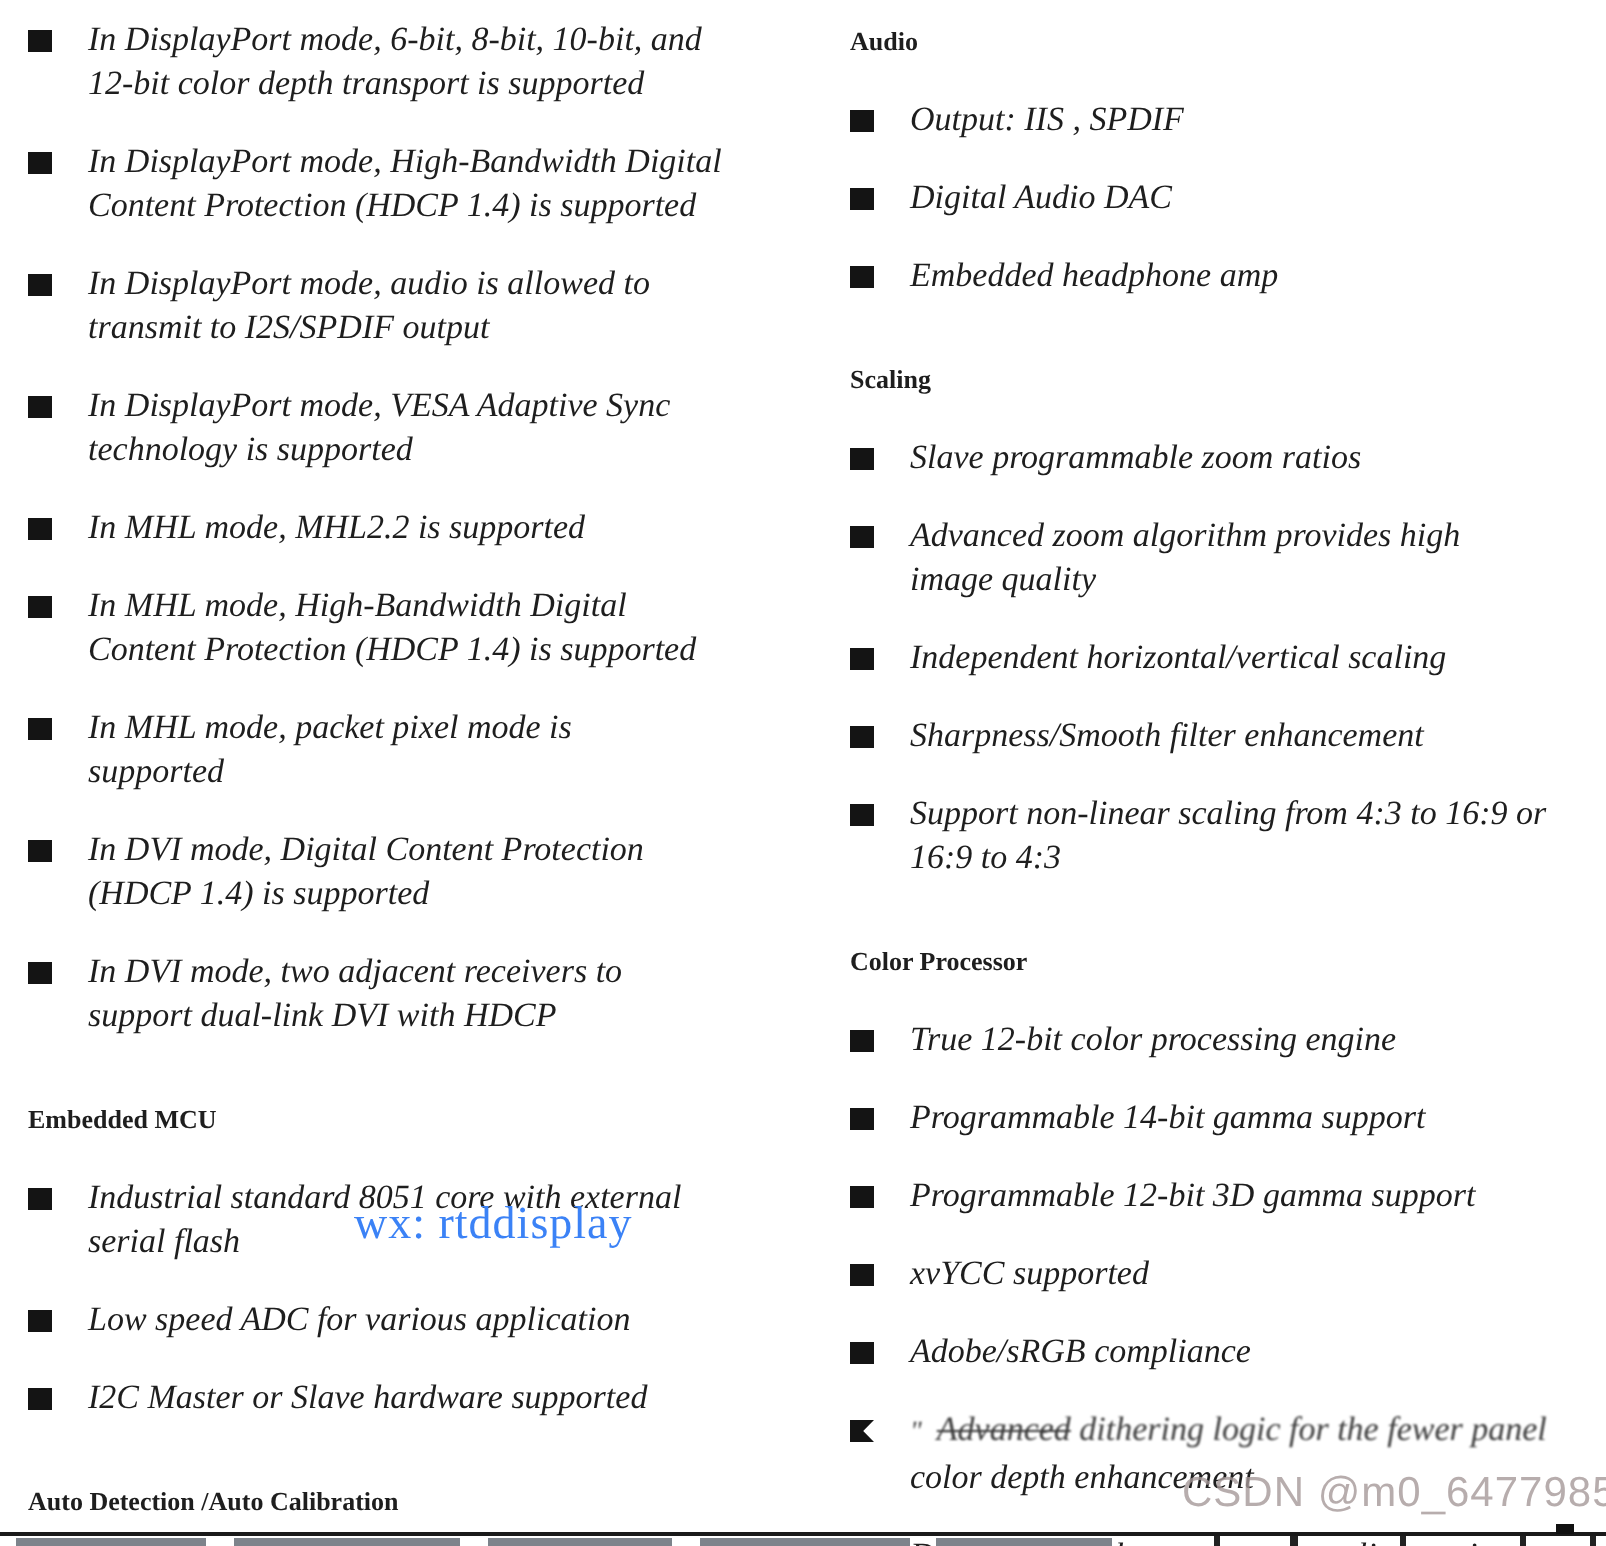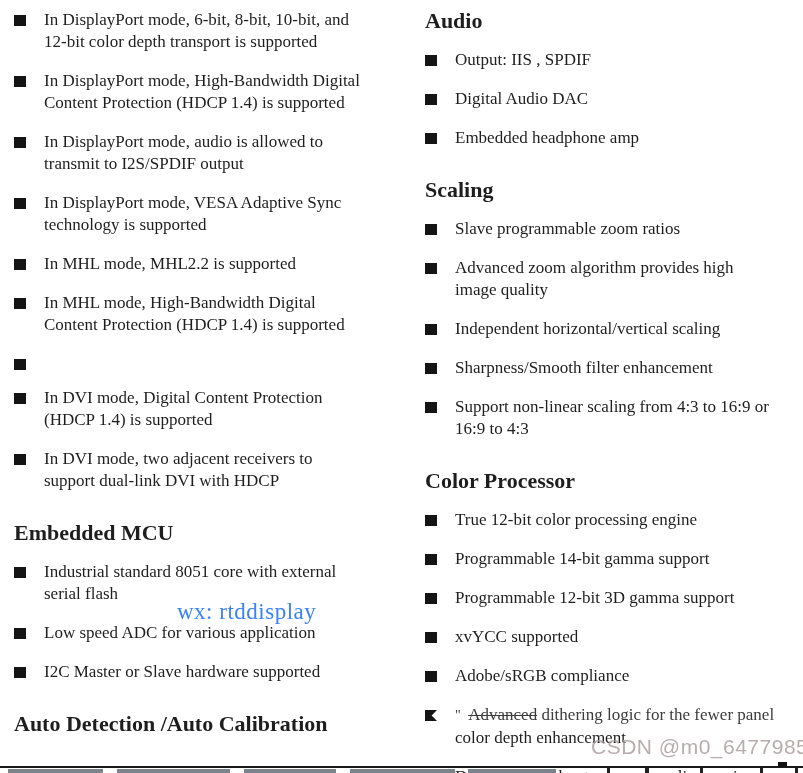--- a/index.html
+++ b/index.html
@@ -5,24 +5,24 @@
   html,body{margin:0;padding:0;}
   body{
     width:803px;height:773px;position:relative;overflow:hidden;
     background:#ffffff;color:#1e1e1e;
     font-family:"Liberation Serif", serif;
   }
   .col{position:absolute;display:flex;flex-direction:column;}
   .col-left{left:14px;top:9px;width:396px;}
   .col-right{left:425px;top:10px;width:378px;}
   .item{display:flex;margin:0 0 17px 0;font-size:17px;line-height:22px;}
-  .item .text{white-space:pre;}
+  .item .text{white-space:pre;font-style:italic;}
   .bullet{flex:0 0 12px;width:12px;height:11px;background:#141414;margin:6px 18px 0 0;}
   .bullet.clipped{clip-path:polygon(0 0,100% 0,55% 50%,100% 100%,0 100%);}
-  .header{font-weight:bold;font-size:22px;line-height:22px;margin:13px 0 17px 0;white-space:pre;}
+  .header{font-weight:bold;font-size:13px;line-height:22px;margin:13px 0 17px 0;white-space:pre;}
   .col .header:first-child{margin-top:0;}
   .line2{display:block;}
   .degraded{filter:blur(0.45px);color:#3c3c3c;}
   .struck{text-decoration:line-through;text-decoration-thickness:1px;}
   .artifact{font-size:14px;color:#3c3c3c;letter-spacing:2px;}
   .wm-wx{
     position:absolute;left:177px;top:599px;z-index:4;
     font-family:Liberation Serif, serif;font-size:23px;
     color:#3b82f6;letter-spacing:0.5px;text-align:center;
   }
@@ -70,20 +70,22 @@
     <span class="bullet"></span>
     <span class="text">In MHL mode, MHL2.2 is supported</span>
   </div>
   <div class="item">
     <span class="bullet"></span>
     <span class="text">In MHL mode, High-Bandwidth Digital
 Content Protection (HDCP 1.4) is supported</span>
   </div>
   <div class="item">
     <span class="bullet"></span>
+    <span class="text">In MHL mode, packet pixel mode is
+supported</span>
   </div>
   <div class="item">
     <span class="bullet"></span>
     <span class="text">In DVI mode, Digital Content Protection
 (HDCP 1.4) is supported</span>
   </div>
   <div class="item">
     <span class="bullet"></span>
     <span class="text">In DVI mode, two adjacent receivers to
 support dual-link DVI with HDCP</span>

